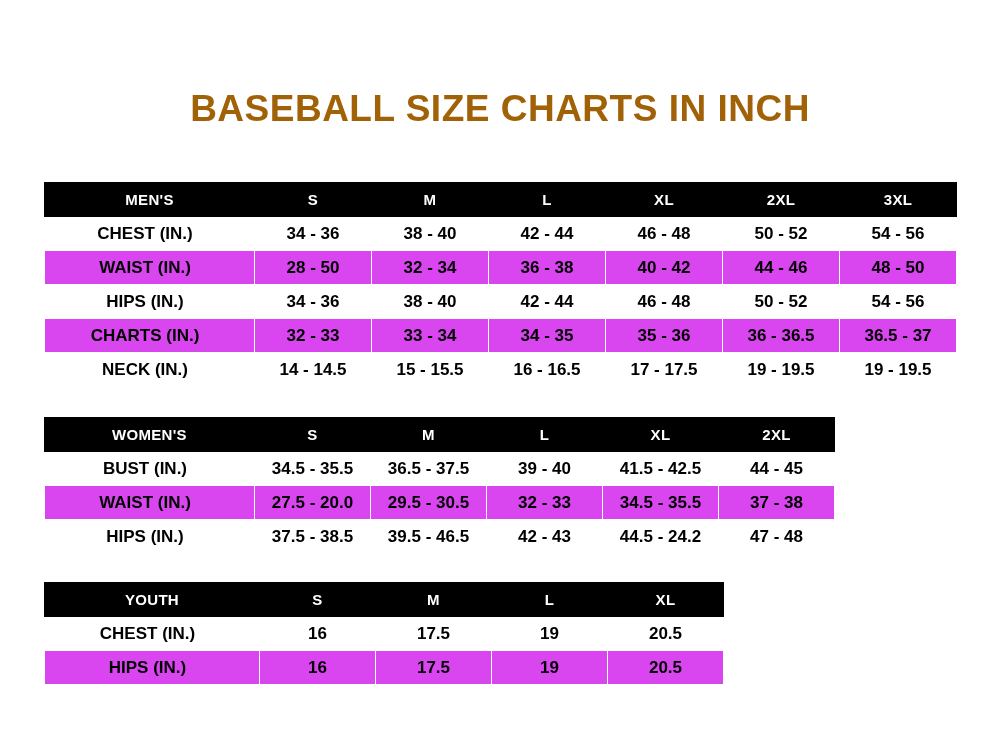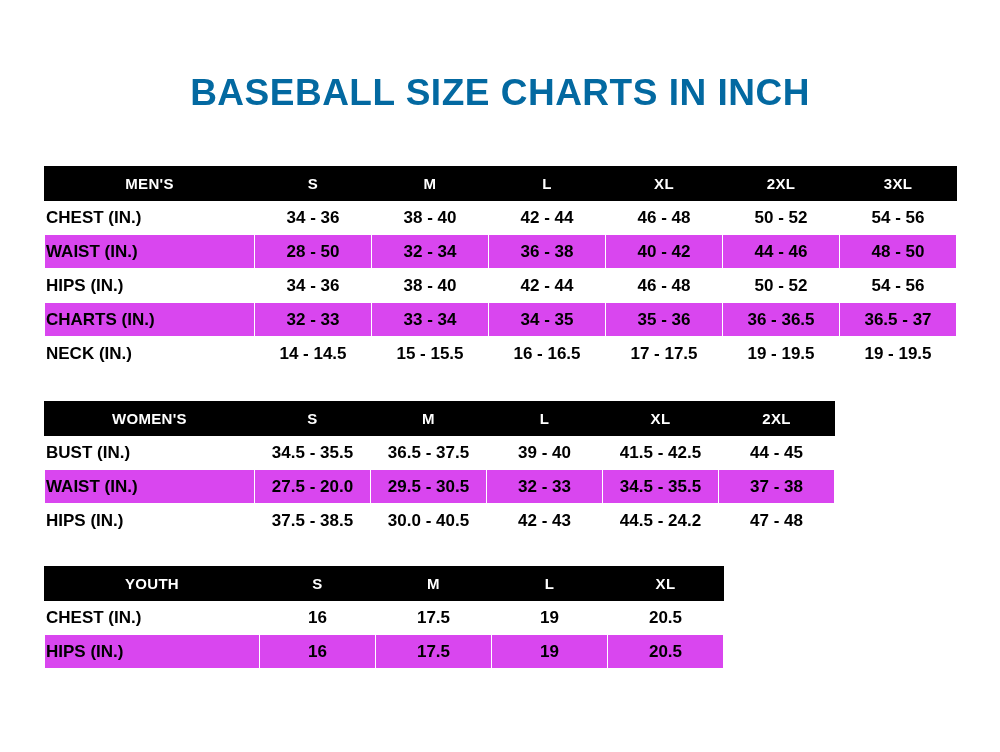--- a/index.html
+++ b/index.html
@@ -18,23 +18,23 @@
     position: relative;
     width: 1000px;
     height: 752px;
     background: #ffffff;
   }
   .title {
     text-align: center;
     font-size: 37px;
     font-weight: bold;
     letter-spacing: 0.5px;
-    margin: 0;
+    margin: 16px;
     padding-top: 72px;
-    color: #0369a1;
+    color: #a16207;
   }
   .tables-wrap {
     padding: 0 44px;
     margin-top: 52px;
   }
   table {
     border-collapse: collapse;
     table-layout: fixed;
     font-size: 17px;
     font-weight: bold;
@@ -61,21 +61,21 @@
     text-align: center;
   }
   tbody td {
     background: #ffffff;
     color: #000000;
   }
   tbody tr.alt td {
     background: #d946ef;
   }
   tbody td.rowhead {
-    text-align: left;
+    text-align: center;
     padding-right: 10px;
     font-weight: bold;
   }
   .spacer-sm { height: 28px; }
   .spacer-md { height: 30px; }
 
   
   .men col.c0   { width: 210px; }
   .men col.cx   { width: 117px; }
   .women col.c0 { width: 210px; }
@@ -196,21 +196,21 @@
           <td class="rowhead">WAIST (IN.)</td>
           <td>27.5 - 20.0</td>
           <td>29.5 - 30.5</td>
           <td>32 - 33</td>
           <td>34.5 - 35.5</td>
           <td>37 - 38</td>
         </tr>
         <tr>
           <td class="rowhead">HIPS (IN.)</td>
           <td>37.5 - 38.5</td>
-          <td>30.0 - 40.5</td>
+          <td>39.5 - 46.5</td>
           <td>42 - 43</td>
           <td>44.5 - 24.2</td>
           <td>47 - 48</td>
         </tr>
       </tbody>
     </table>
 
     <div class="spacer-sm"></div>
 
     <table class="youth">

